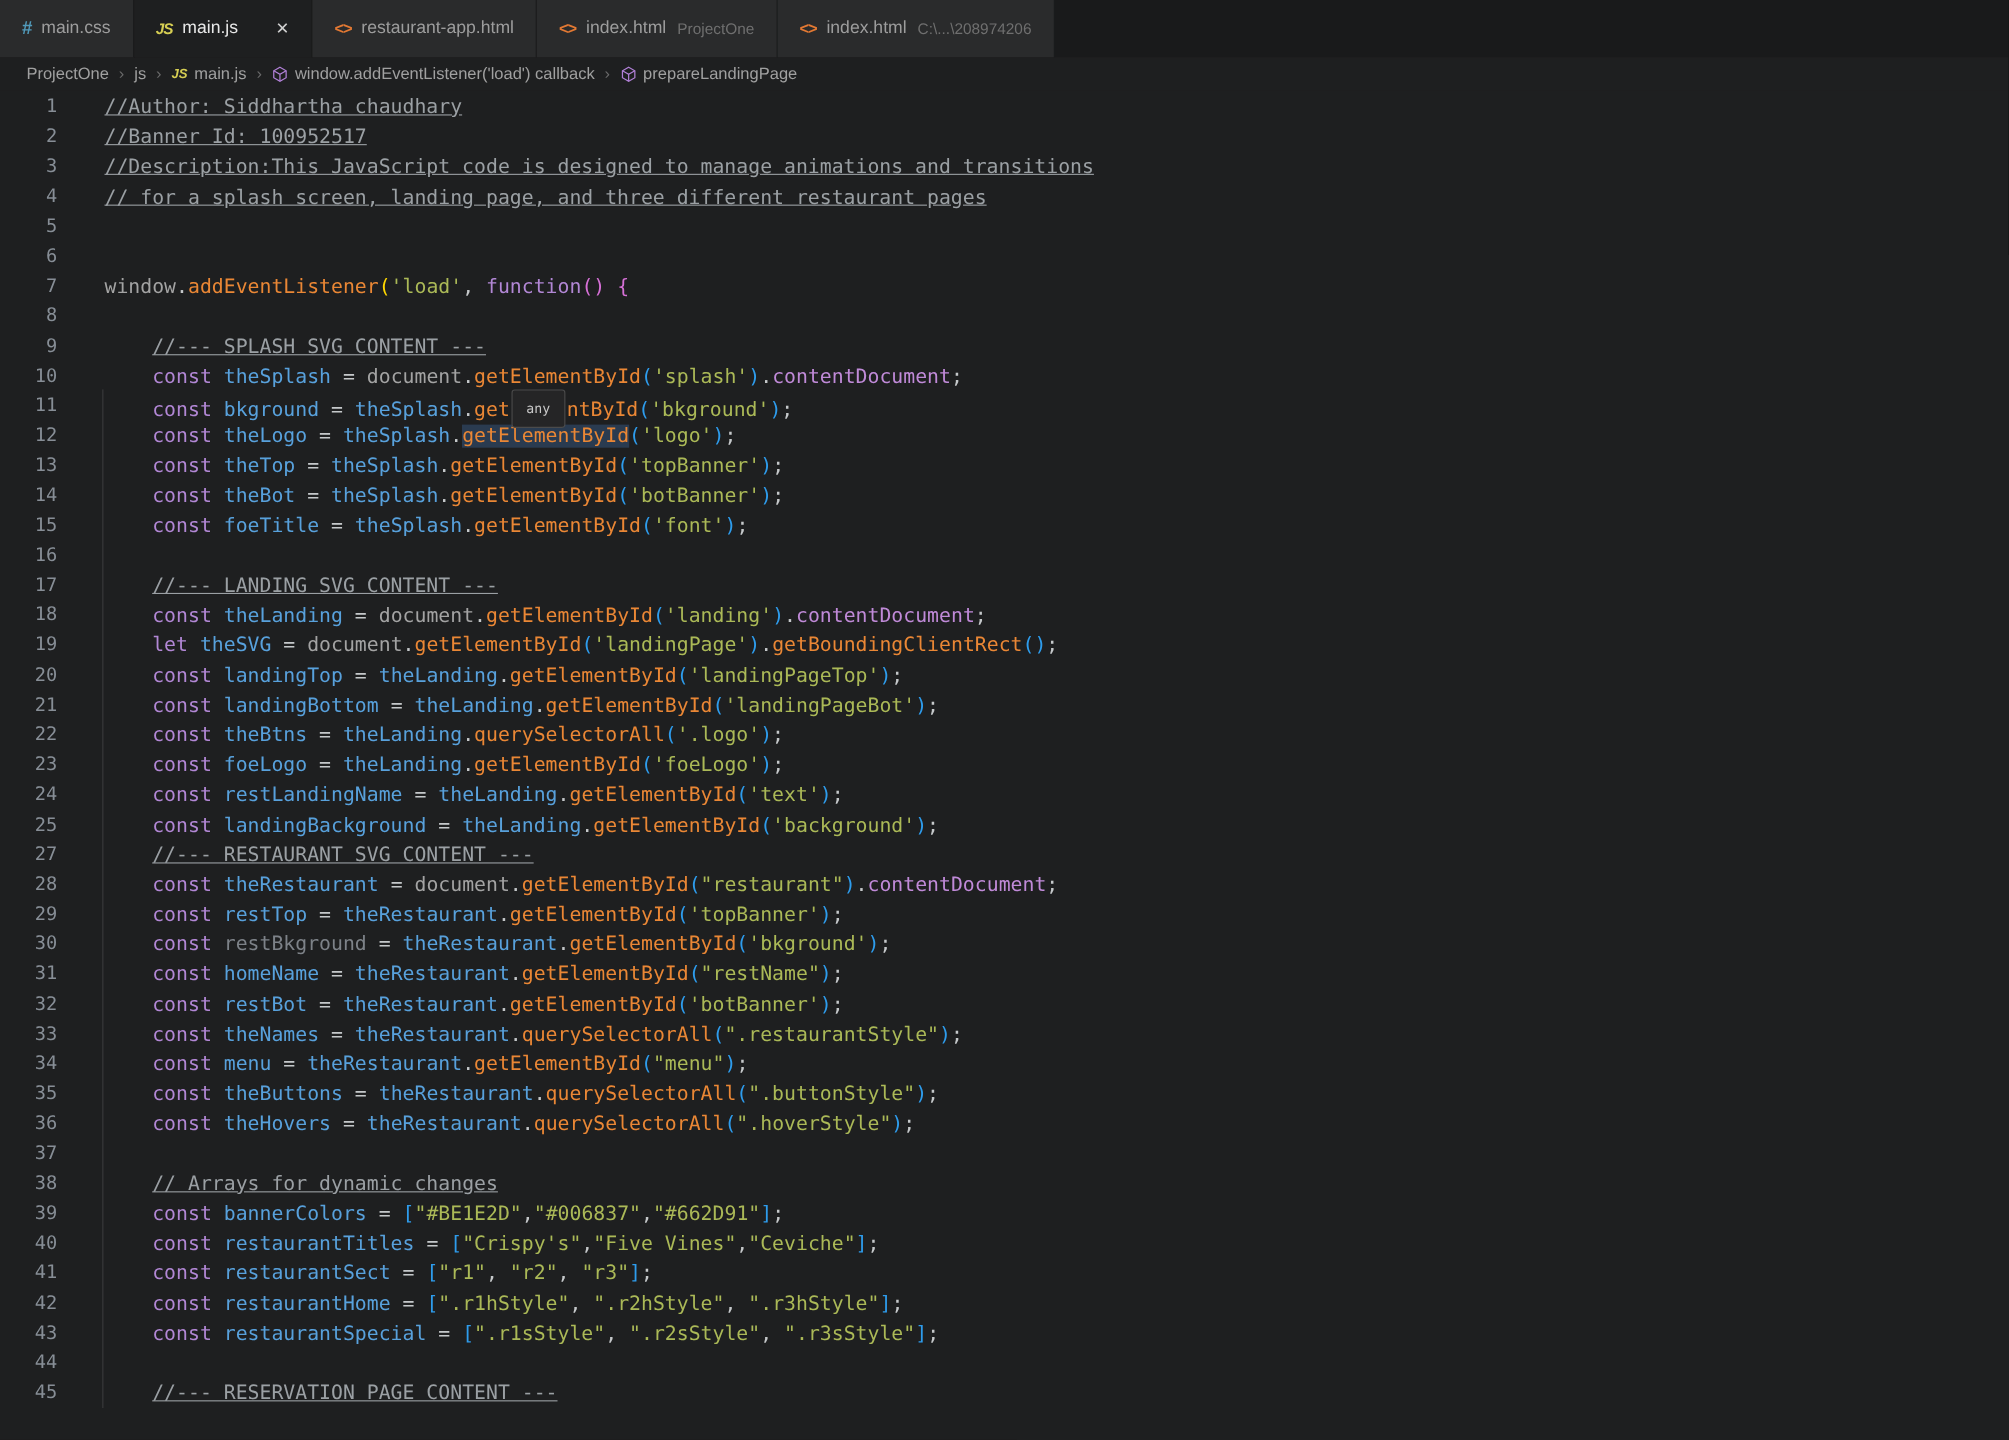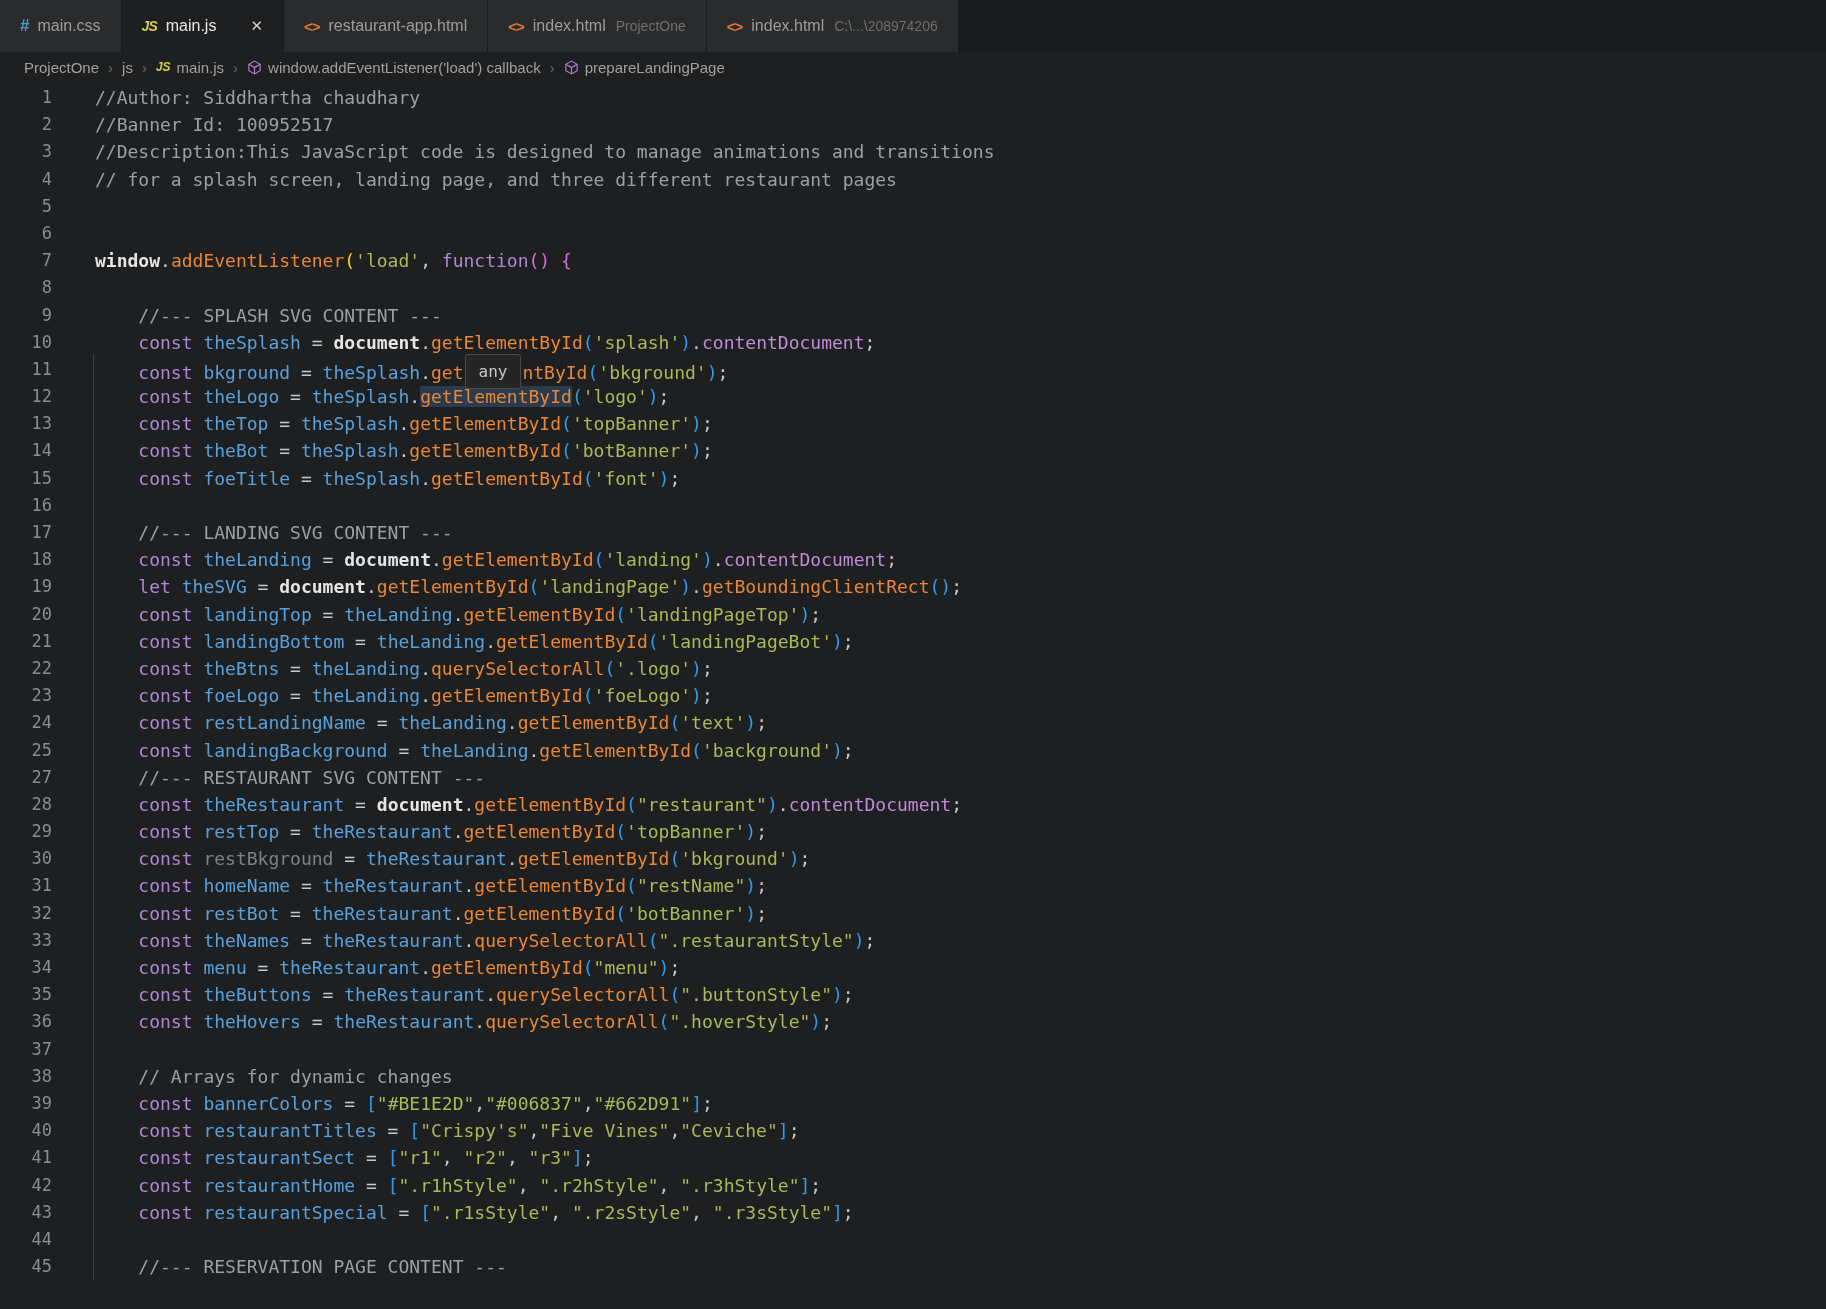--- a/index.html
+++ b/index.html
@@ -32,36 +32,36 @@
   .crumb .bc-icon { margin-right:6px; display:flex; align-items:center; }
   .crumb .bc-js { color:#d6ce53; font-weight:bold; font-style:italic; font-size:12px; }
   .crumb-sep { color:#6a6a6a; margin:0 9px; font-size:15px; }
   
   .editor { position:relative; padding-top:2px; }
   .indent-guide { position:absolute; left:93px; top:272px; bottom:0; width:1px; background:#3a3b3c; }
   .line { display:flex; height:27.2px; line-height:27.2px;
           font-family:"DejaVu Sans Mono", monospace; font-size:18px; }
   .ln { flex:none; width:52px; text-align:right; color:#878e96; font-size:17px; }
   .lc { padding-left:43px; white-space:pre; color:#c5c8ca; }
-  .tk-cm  { color:#9ba0a4; }
+  .tk-cm  { color:#9ba0a4;text-decoration:underline; }
   .tk-kw  { color:#b287d5; }
   .tk-var { color:#58a1dc; }
-  .tk-dom { color:#e5e5e5;font-weight:bold; }
+  .tk-dom { color:#a3a3a3; }
   .tk-fn  { color:#ea8735; }
   .tk-str { color:#abb957; }
   .tk-op  { color:#c5c8ca; }
   .tk-prop{ color:#c08ad8; }
   .tk-dim { color:#7d8288;margin-top:36px; }
   .tk-b1  { color:#ffd700; }
   .tk-b2  { color:#d670d6; }
   .tk-b3  { color:#2e9cec; }
   .tk-hl  { background:#2a3b50; }
   .hover-widget {
     display:inline-block; background:#252526; border:1px solid #4b4b4b; color:#c8c8c8;
-    font-size:16px; line-height:19px; padding:7px 13px; border-radius:3px;
+    font-size:12px; line-height:19px; padding:7px 13px; border-radius:3px;
     vertical-align:middle; position:relative; top:-2px; margin:0 1px;
     font-family:"DejaVu Sans Mono", monospace;
   }
 </style>
 </head>
 <body>
 
 <div class="app">
   <div class="tabbar">
       <div class="tab">

